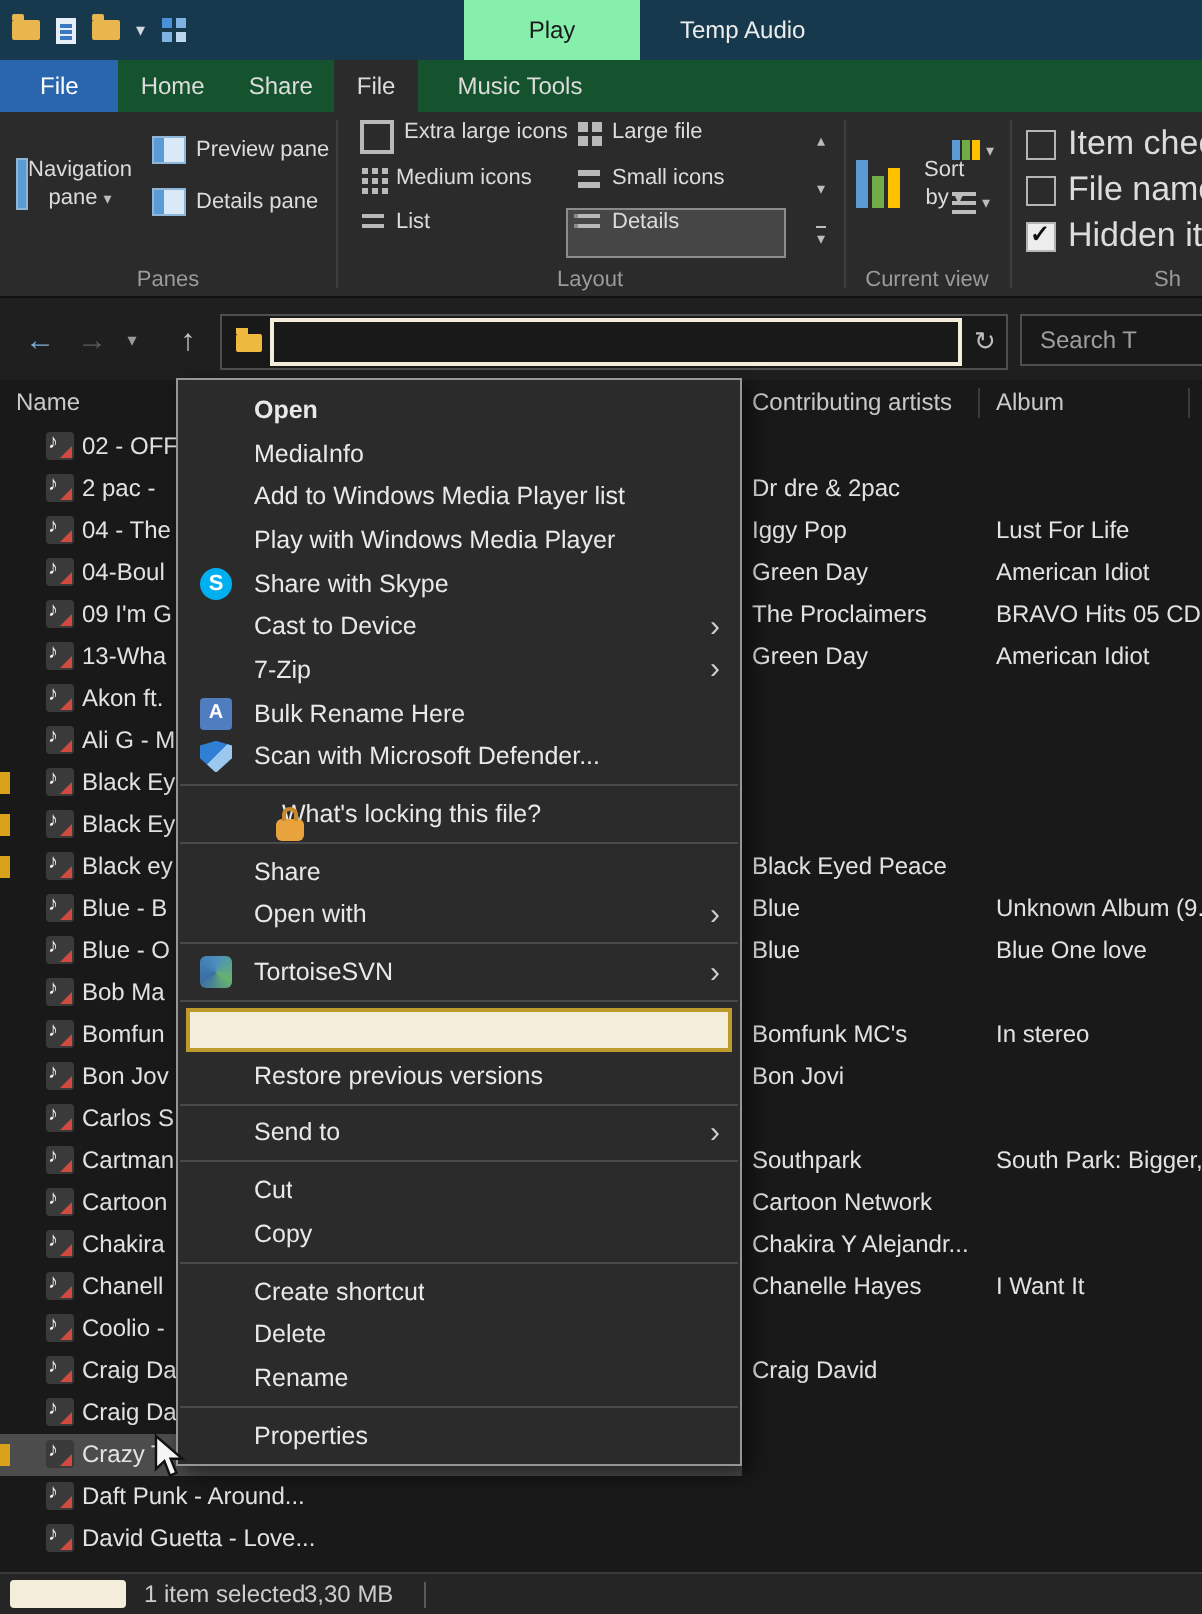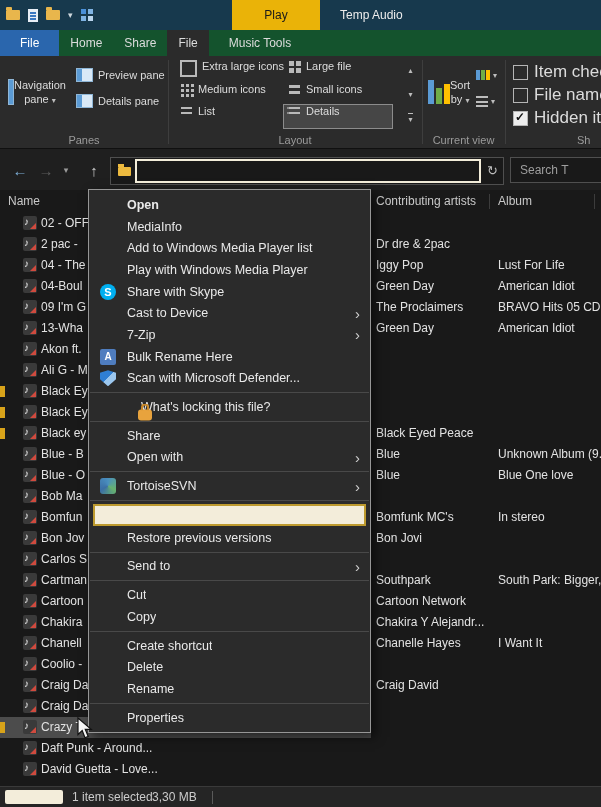--- a/index.html
+++ b/index.html
@@ -12,21 +12,21 @@
   .fold{width:14px;height:10px;background:#e8b64c;border-radius:1px;position:relative;}
   .fold::before{content:'';position:absolute;top:-3px;left:0;width:6px;height:3px;background:#e8b64c;border-radius:1px 1px 0 0;}
   .props-ic{width:10px;height:13px;background:#e8eef5;position:relative;}
   .props-ic::before{content:'';position:absolute;left:2px;top:3px;width:6px;height:2px;background:#3a78c2;box-shadow:0 3px #3a78c2,0 6px #3a78c2;}
   .qat-chev{color:#cfd8de;font-size:9px;}
   .grid-ic{width:12px;height:12px;background:
     linear-gradient(#4a90d9,#4a90d9) 0 0/5px 5px no-repeat,
     linear-gradient(#7fb3e3,#7fb3e3) 7px 0/5px 5px no-repeat,
     linear-gradient(#7fb3e3,#7fb3e3) 0 7px/5px 5px no-repeat,
     linear-gradient(#bcd6ee,#bcd6ee) 7px 7px/5px 5px no-repeat;}
-  .play-tab{position:absolute;left:232px;top:0;width:88px;height:30px;background:#eab308;color:#1a1a1a;font-size:12px;display:flex;align-items:center;justify-content:center;}
+  .play-tab{position:absolute;left:232px;top:0;width:88px;height:30px;background:#86efac;color:#1a1a1a;font-size:12px;display:flex;align-items:center;justify-content:center;}
   .window-title{position:absolute;left:340px;top:0;height:30px;line-height:30px;color:#ececec;font-size:12px;white-space:nowrap;}
 
   
   .tabbar{position:absolute;left:0;top:30px;width:100%;height:26px;background:#14532d;display:flex;}
   .tab{height:26px;line-height:26px;padding:0 11px;font-size:12px;color:#dcdcdc;white-space:nowrap;}
   .tab.file{background:#2a66ad;color:#fff;padding:0 20px;}
   .tab.active{background:#2b2b2b;}
   .tab.contextual{margin-left:8px;padding:0 12px;}
 
   
@@ -51,21 +51,21 @@
   .oi-md::before{content:'';position:absolute;width:3px;height:3px;background:#b9b9b9;left:1px;top:1px;box-shadow:5px 0 #b9b9b9,10px 0 #b9b9b9,0 5px #b9b9b9,5px 5px #b9b9b9,10px 5px #b9b9b9,0 10px #b9b9b9,5px 10px #b9b9b9,10px 10px #b9b9b9;}
   .oi-sm::before{content:'';position:absolute;inset:2px 1px;background:repeating-linear-gradient(to bottom,#b9b9b9 0 3px,transparent 3px 6px);}
   .oi-list::before{content:'';position:absolute;inset:2px 1px;background:repeating-linear-gradient(to bottom,#b9b9b9 0 2px,transparent 2px 5px);}
   .oi-details::before{content:'';position:absolute;inset:2px 1px;background:repeating-linear-gradient(to bottom,#b9b9b9 0 2px,transparent 2px 5px);}
   .oi-details::after{content:'';position:absolute;left:-1px;top:2px;width:2px;height:9px;background:repeating-linear-gradient(to bottom,#8c8c8c 0 2px,transparent 2px 5px);}
   .gallery-arrows{position:absolute;right:4px;top:4px;width:15px;height:68px;display:flex;flex-direction:column;justify-content:space-between;align-items:center;}
   .ga{font-size:8px;color:#bdbdbd;height:20px;width:15px;display:flex;align-items:center;justify-content:center;}
   .ga.more span{border-top:1px solid #bdbdbd;padding-top:1px;}
 
   .cv-group{left:422px;width:83px;}
-  .sort-btn{left:6px;width:44px;}
+  .sort-btn{left:6px;width:44px;gap:12px;}
   .sort-icon{display:flex;align-items:flex-end;gap:2px;height:24px;margin-bottom:3px;}
   .sort-icon i{display:block;width:6px;background:#5b9bd5;height:24px;}
   .sort-icon i:nth-child(2){background:#70ad47;height:16px;}
   .sort-icon i:nth-child(3){background:#ffc000;height:20px;}
   .cv-small{position:absolute;left:54px;width:27px;height:22px;display:flex;align-items:center;gap:3px;}
   .cvi1{display:flex;gap:1px;}
   .cvi1 i{width:4px;height:10px;background:#5b9bd5;}
   .cvi1 i:nth-child(2){background:#70ad47;}
   .cvi1 i:nth-child(3){background:#ffc000;}
   .cvi2{width:12px;height:11px;background:repeating-linear-gradient(to bottom,#bdbdbd 0 2px,transparent 2px 4.5px);}

